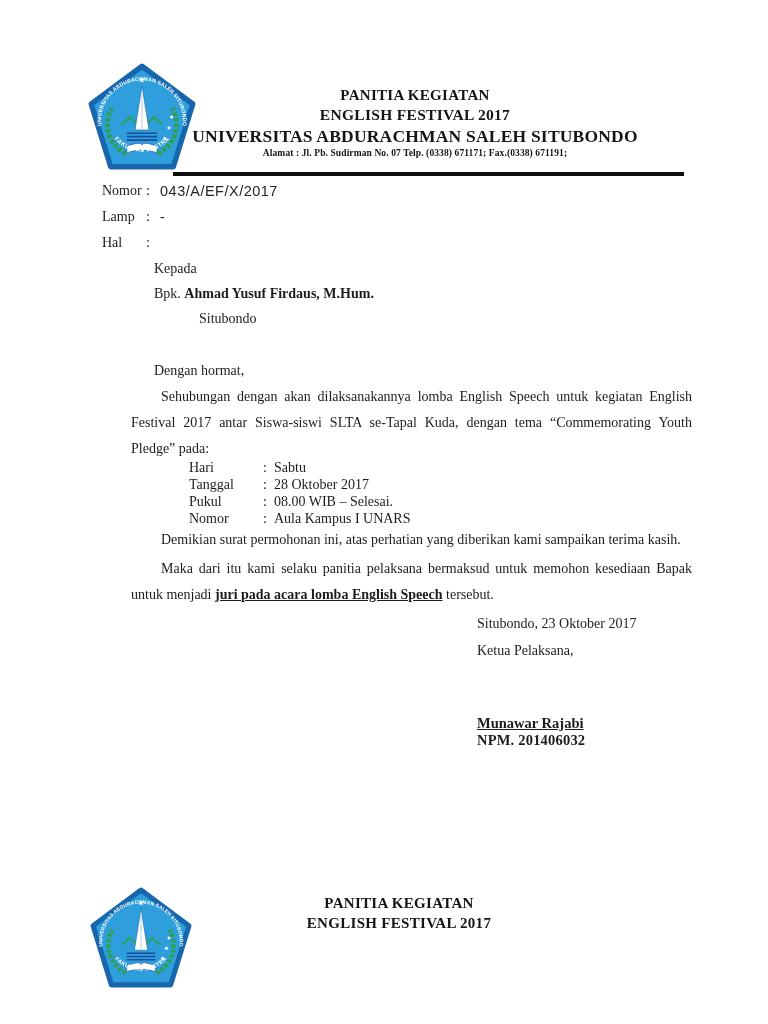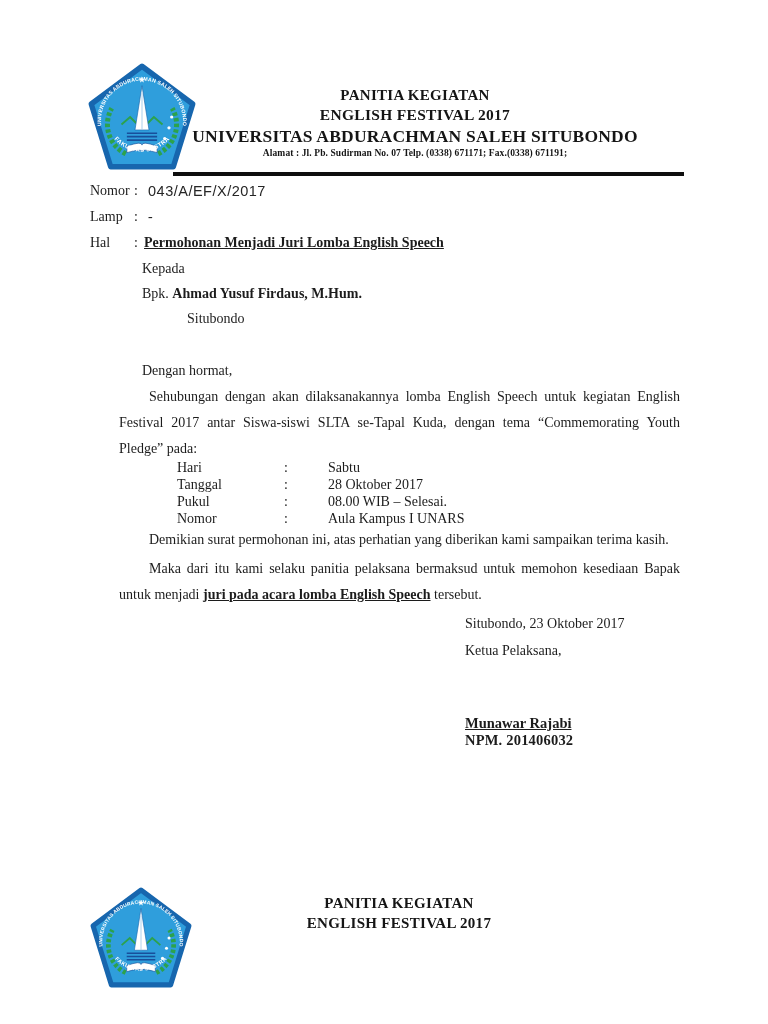--- a/index.html
+++ b/index.html
@@ -15,35 +15,35 @@
   .header-text{
     position:absolute;left:140px;top:85px;width:550px;
     text-align:center;font-weight:bold;color:#151515;
   }
   .h-line1{font-size:15px;line-height:20px;letter-spacing:.3px;}
   .h-line2{font-size:15.5px;line-height:20px;letter-spacing:.3px;}
   .h-line3{font-size:17.5px;line-height:23px;letter-spacing:.2px;}
   .h-addr{font-size:9.5px;line-height:11.5px;font-weight:bold;letter-spacing:.1px;}
   .rule{position:absolute;left:173px;top:172px;width:511px;height:4px;background:#0e0e0e;}
   
-  .content{position:absolute;left:90px;top:178px;width:590px;font-size:14px;}
+  .content{position:absolute;left:102px;top:178px;width:590px;font-size:14px;}
   .meta-row{display:flex;line-height:26px;}
   .meta-label{width:44px;flex:none;}
   .meta-sep{width:9px;flex:none;}
   .meta-value{padding-left:5px;}
   .value-nomor{font-family:"Liberation Sans", sans-serif;font-size:14.5px;letter-spacing:.5px;color:#262626;}
   .value-hal{font-weight:bold;text-decoration:underline;padding-left:1px;}
   .recipient{margin-left:52px;line-height:25px;}
   .recipient .city{margin-left:45px;}
   .bold{font-weight:bold;}
   .salutation{margin-left:52px;margin-top:27px;line-height:26px;}
   .para{margin:0 0 0 29px;text-align:justify;text-indent:30px;line-height:26px;}
   .para2{margin-top:3px;}
   .details{margin-left:87px;margin-top:-3px;line-height:17px;}
-  .detail-row{display:flex;gap:33px;}
+  .detail-row{display:flex;}
   .detail-label{width:74px;flex:none;}
   .detail-sep{width:11px;flex:none;}
   .emph{font-weight:bold;text-decoration:underline;}
   .sig{margin-left:375px;margin-top:2px;line-height:27px;}
   .sig-name{margin-top:51px;font-weight:bold;text-decoration:underline;line-height:17px;font-size:14.5px;}
   .sig-npm{font-weight:bold;line-height:17px;font-size:14.5px;letter-spacing:.2px;}
   
   .footer-text{position:absolute;left:30px;top:893px;width:738px;text-align:center;font-weight:bold;color:#151515;}
   .f-line{font-size:15px;line-height:20px;letter-spacing:.3px;}
   .logo text{font-family:"Liberation Sans", sans-serif;font-weight:bold;}
@@ -96,21 +96,20 @@
         <span class="meta-value value-nomor">043/A/EF/X/2017</span>
       </div>
       <div class="meta-row">
         <span class="meta-label">Lamp</span>
         <span class="meta-sep">:</span>
         <span class="meta-value">-</span>
       </div>
       <div class="meta-row">
         <span class="meta-label">Hal</span>
         <span class="meta-sep">:</span>
-        <span class="meta-value value-hal">Permohonan Menjadi Juri Lomba English Speech</span>
       </div>
     </div>
 
     <div class="recipient">
       <div>Kepada</div>
       <div><span>Bpk.</span> <span class="bold">Ahmad Yusuf Firdaus, M.Hum.</span></div>
       <div class="city">Situbondo</div>
     </div>
 
     <div class="salutation">Dengan hormat,</div>

